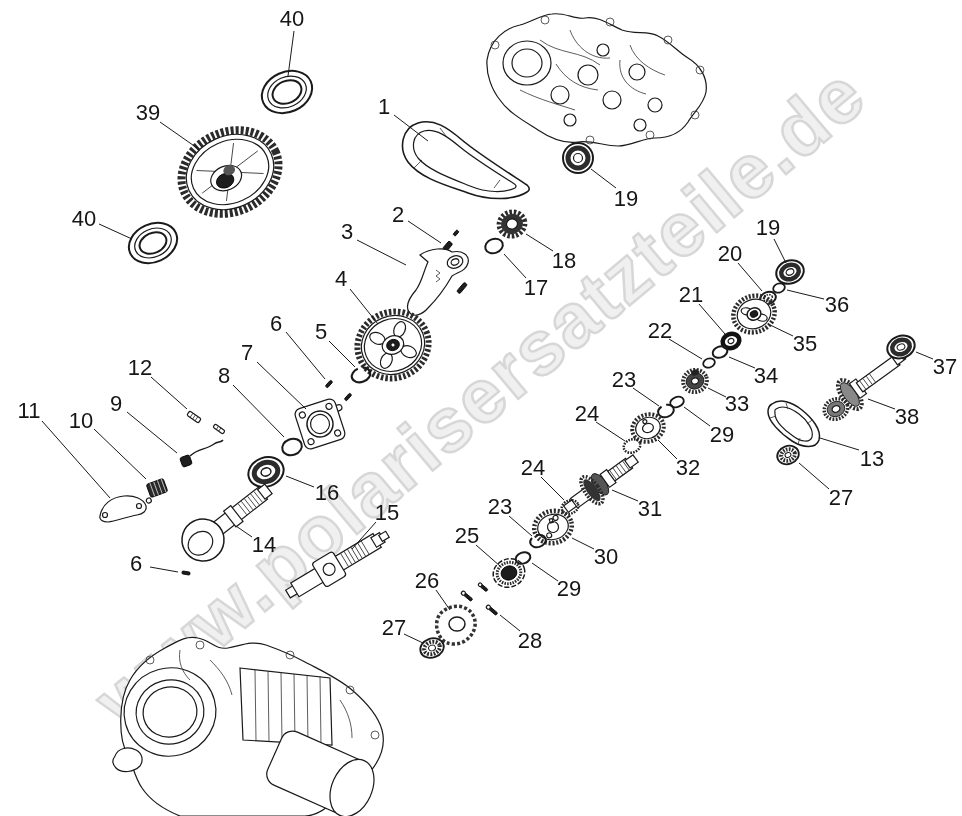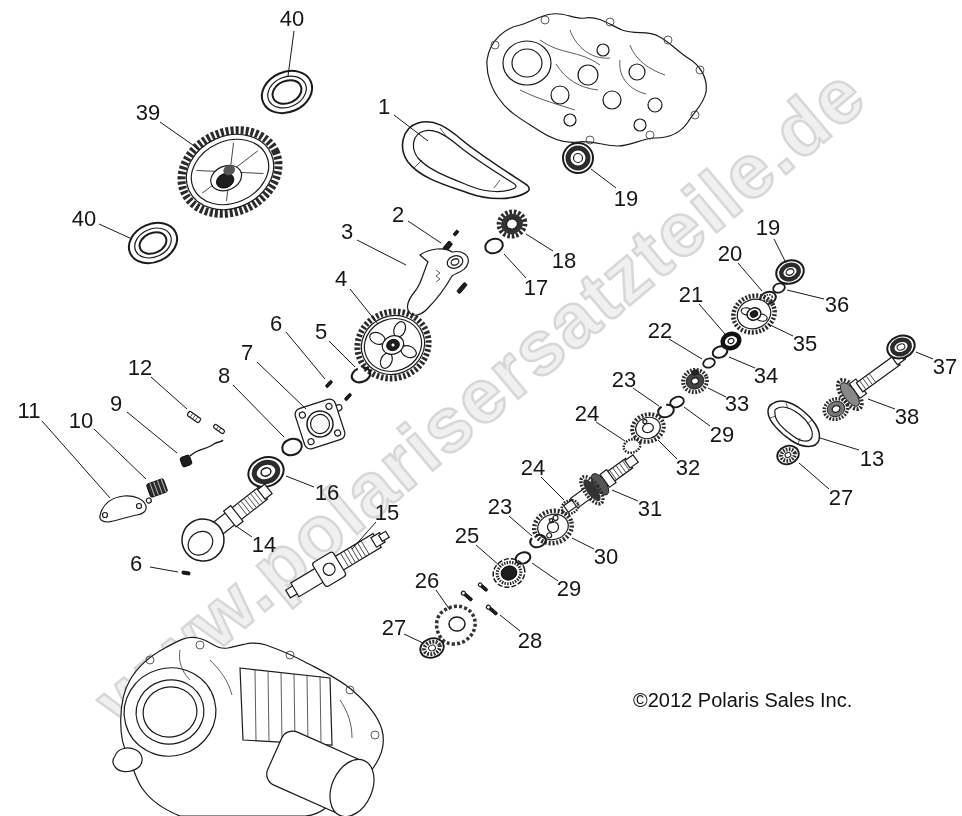--- a/index.html
+++ b/index.html
@@ -460,14 +460,13 @@
         <text x="569" y="596" class="callout">29</text>
         <line x1="436" y1="590" x2="450" y2="610" class="leader"></line>
         <text x="427" y="588" class="callout">26</text>
         <line x1="404" y1="634" x2="423" y2="643" class="leader"></line>
         <text x="394" y="635" class="callout">27</text>
         <line x1="520" y1="631" x2="500" y2="615" class="leader"></line>
         <text x="530" y="648" class="callout">28</text>
       </g>
   </svg>
 
-  <div class="copyright">©2012 Polaris Sales Inc.</div>
 </div>
 
 </body></html>

